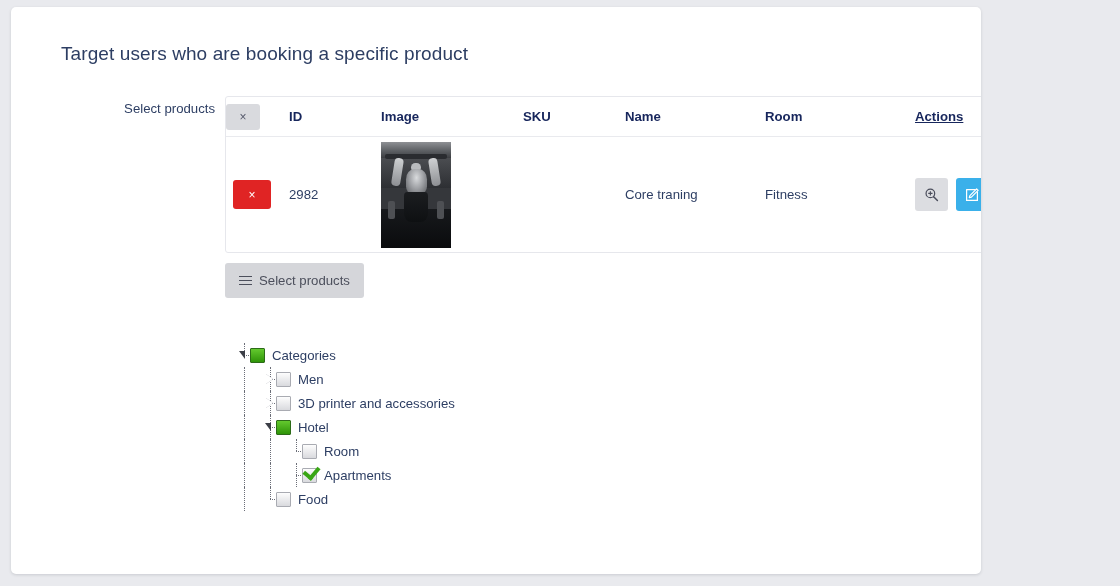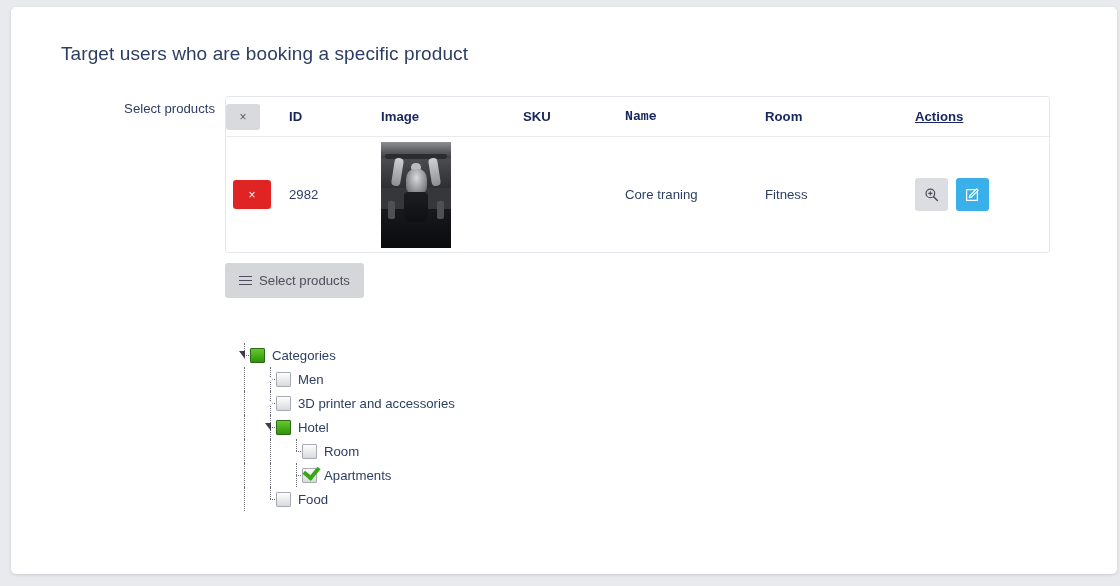--- a/index.html
+++ b/index.html
@@ -10,21 +10,21 @@
     width: 1120px;
     height: 586px;
     background: #e9eaee;
     font-family: "Liberation Sans", sans-serif;
     overflow: hidden;
   }
   .page-card {
     position: absolute;
     left: 11px;
     top: 7px;
-    width: 1106px;
+    width: 970px;
     height: 567px;
     background: #ffffff;
     border-radius: 5px;
     box-shadow: 0 1px 3px rgba(60,64,80,0.18);
     box-sizing: border-box;
     overflow: hidden;
   }
   .page-title {
     position: absolute;
     left: 50px;
@@ -92,21 +92,21 @@
   .col-image  { width: 142px; }
   .col-sku    { width: 102px; }
   .col-name   { width: 140px; }
   .col-group  { width: 150px; }
   .col-actions{ width: 136px; }
 
   .th-inner-x { padding-left: 8px; }
   .th-id      { padding-left: 4px; }
   .th-image   { padding-left: 0px; }
   .th-sku     { padding-left: 0px; }
-  .th-name    { padding-left: 0px; font-family: Liberation Mono, monospace; }
+  .th-name    { padding-left: 0px; }
   .th-group   { padding-left: 0px; }
   .th-actions { text-align: right; padding-right: 14px; text-decoration: underline; }
 
   .btn-header-x {
     display: inline-flex;
     align-items: center;
     justify-content: center;
     width: 34px;
     height: 26px;
     background: #d9dade;

